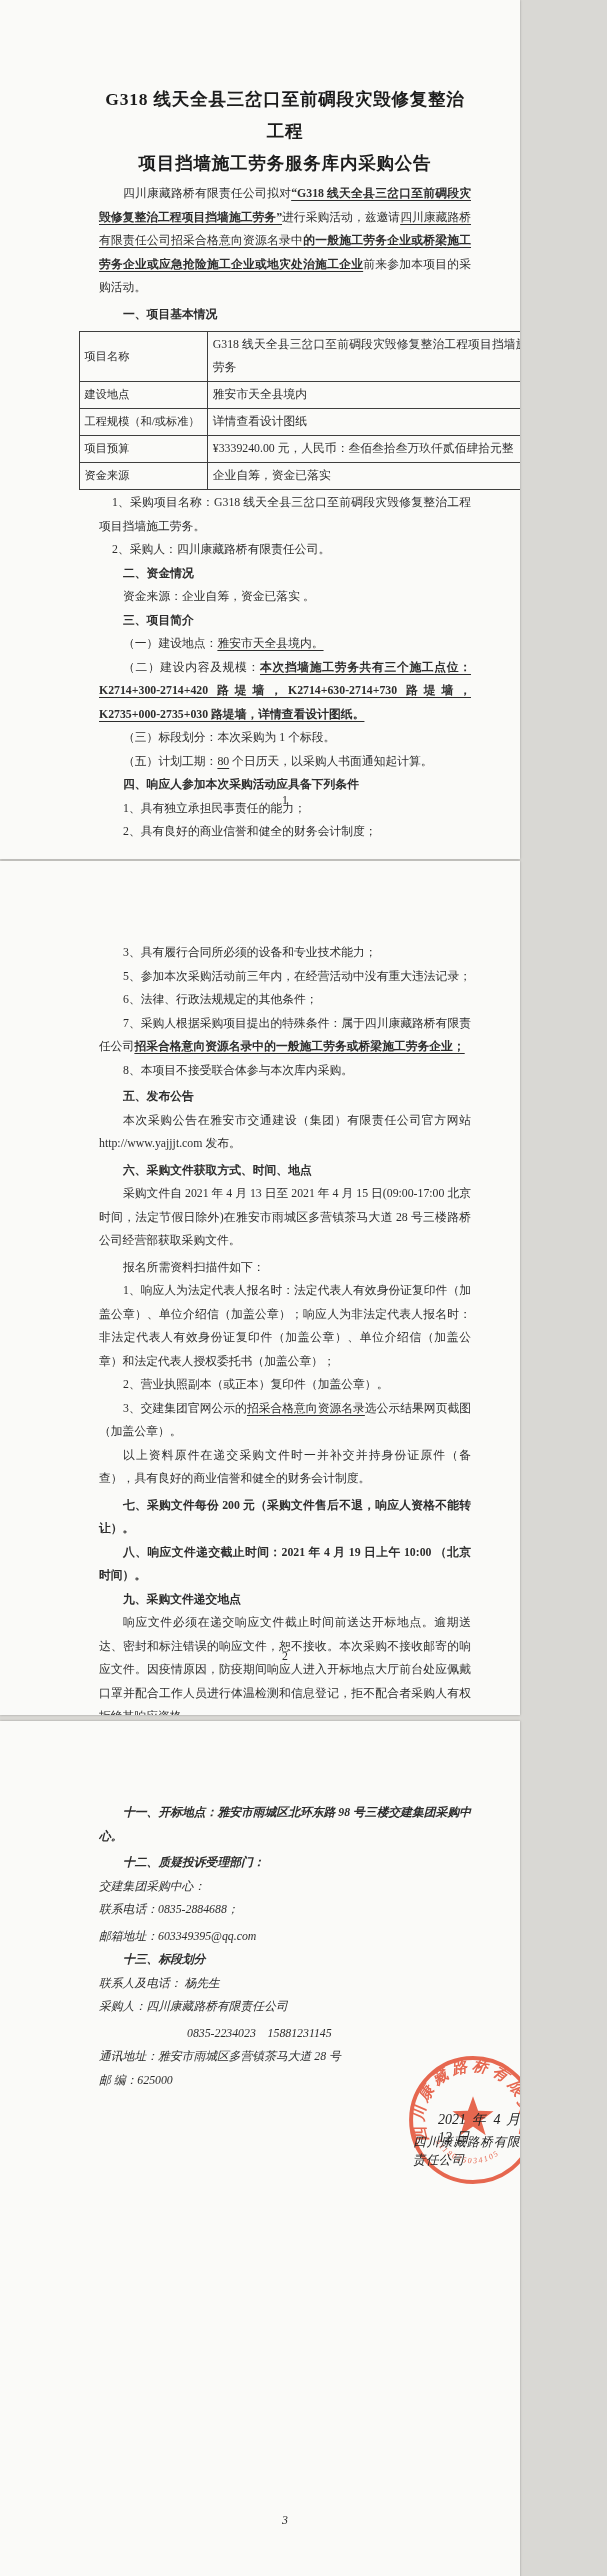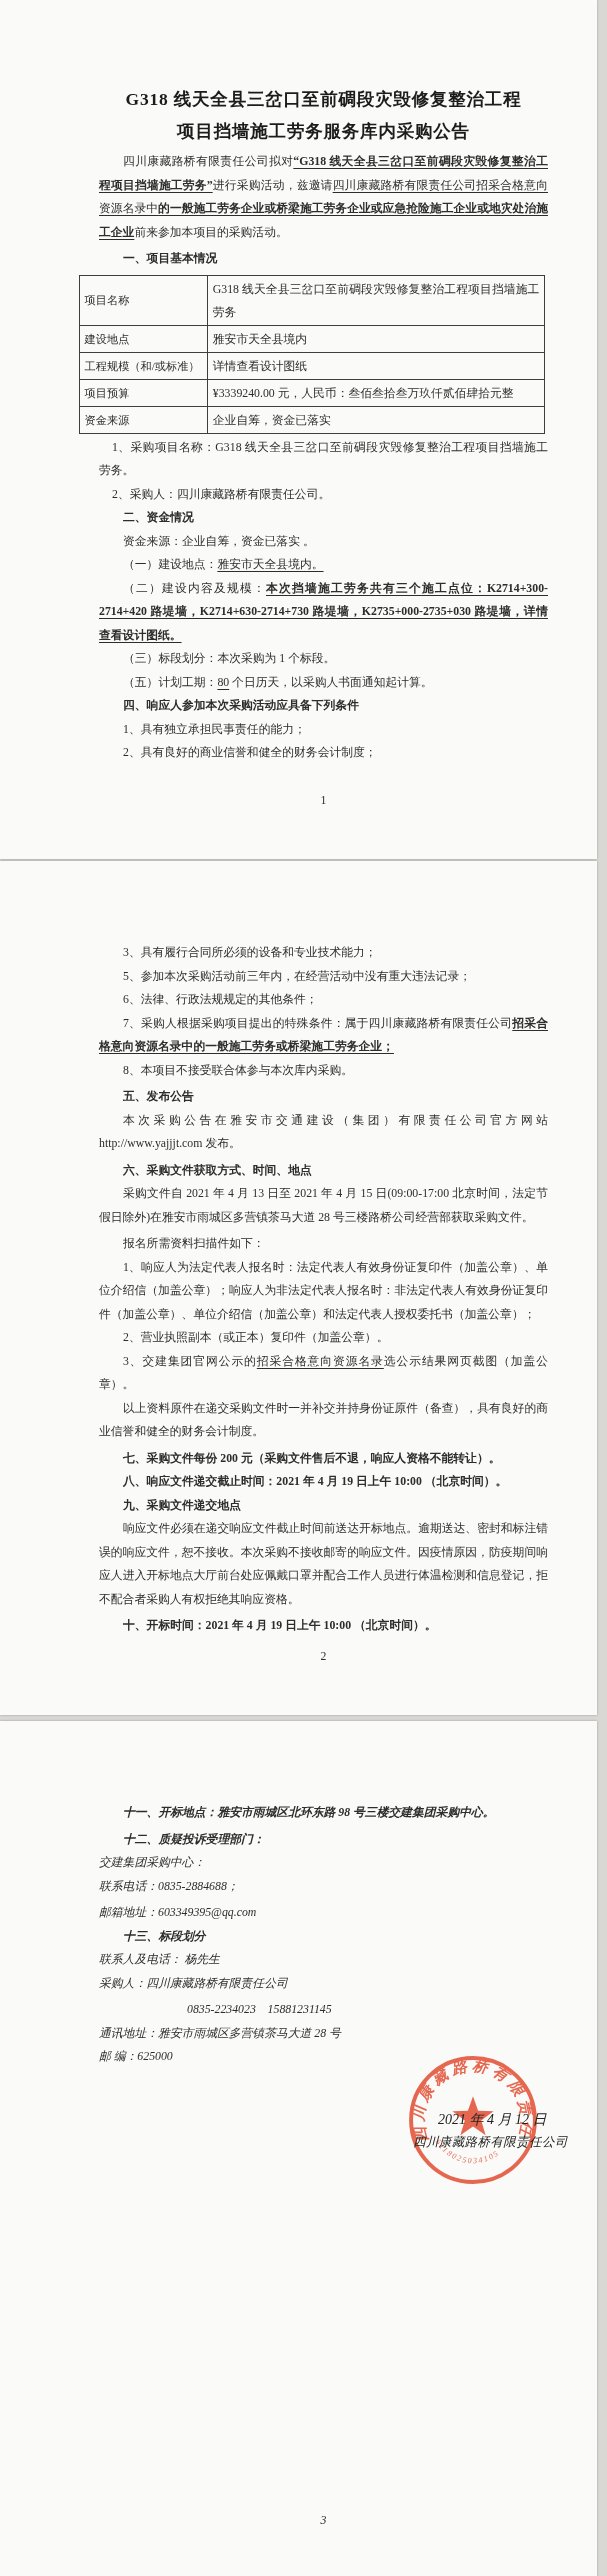--- a/index.html
+++ b/index.html
@@ -3,21 +3,21 @@
 <meta charset="utf-8">
 <style>
   html,body{margin:0;padding:0;}
   body{
     width:607px;
     background:#d9d8d4;
     font-family:"Liberation Serif","DejaVu Serif",serif;
   }
   .page{
     position:relative;
-    width:597px;
+    width:520px;
     box-sizing:border-box;
     background:#fafaf8;
     padding:0 49px 0 99px;
     color:#2d2d2d;
     font-size:11.8px;
     line-height:23.5px;
     text-align:justify;
     overflow:hidden;
     box-shadow:0 0 2.3px rgba(0,0,0,.28);
   }
@@ -102,20 +102,21 @@
       </tr>
     </tbody>
   </table>
 
   <p class="indent-sm">1、采购项目名称：G318 线天全县三岔口至前碉段灾毁修复整治工程项目挡墙施工劳务。</p>
   <p class="indent-sm">2、采购人：四川康藏路桥有限责任公司。</p>
 
   <p class="h indent">二、资金情况</p>
   <p class="indent">资金来源：企业自筹，资金已落实 。</p>
 
+  <p class="h indent">三、项目简介</p>
   <p class="indent"><span>（一）建设地点：</span><span class="u">雅安市天全县境内。</span></p>
   <p class="indent"><span>（二）建设内容及规模：</span><span class="u b">本次挡墙施工劳务共有三个施工点位：K2714+300-2714+420 路堤墙，K2714+630-2714+730 路堤墙，K2735+000-2735+030 路堤墙，详情查看设计图纸。</span></p>
   <p class="indent">（三）标段划分：本次采购为 1 个标段。</p>
   <p class="indent"><span>（五）计划工期：</span><span class="u">80</span><span> 个日历天，以采购人书面通知起计算。</span></p>
 
   <p class="h indent">四、响应人参加本次采购活动应具备下列条件</p>
   <p class="indent">1、具有独立承担民事责任的能力；</p>
   <p class="indent">2、具有良好的商业信誉和健全的财务会计制度；</p>
 
   <div class="pageno">1</div>

